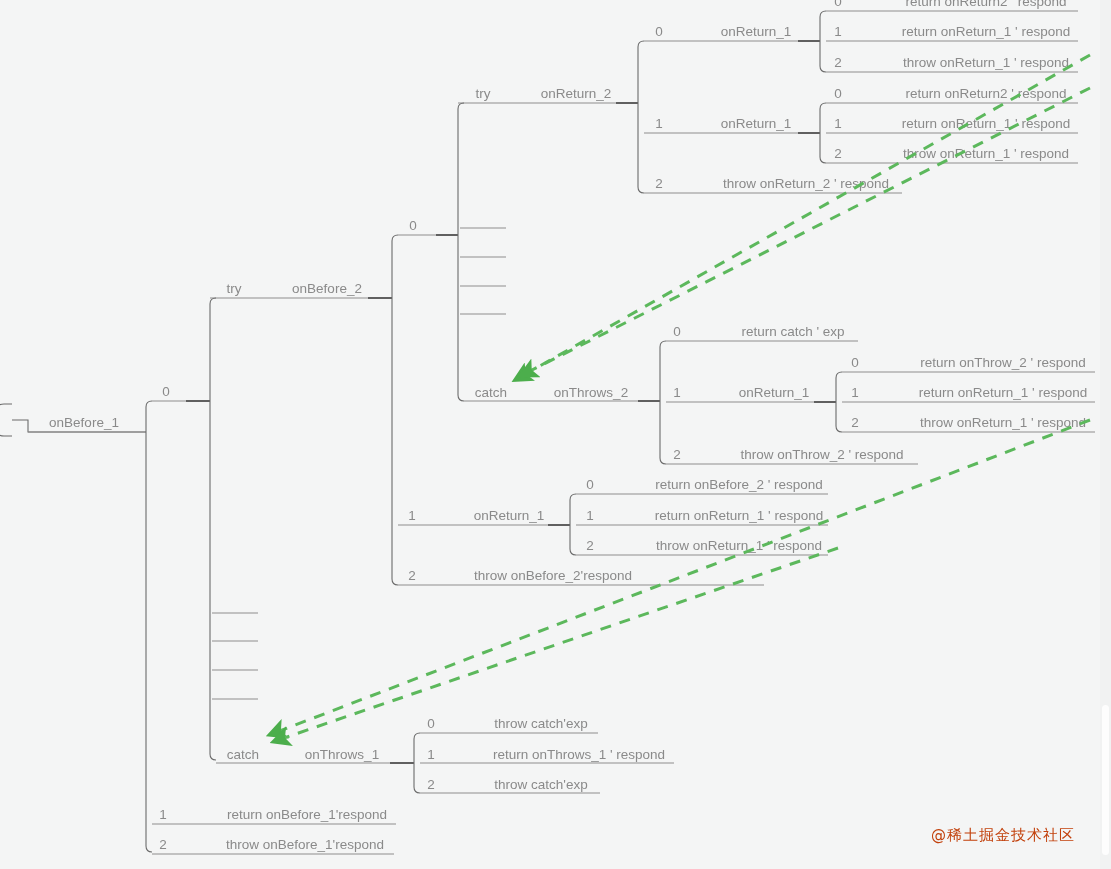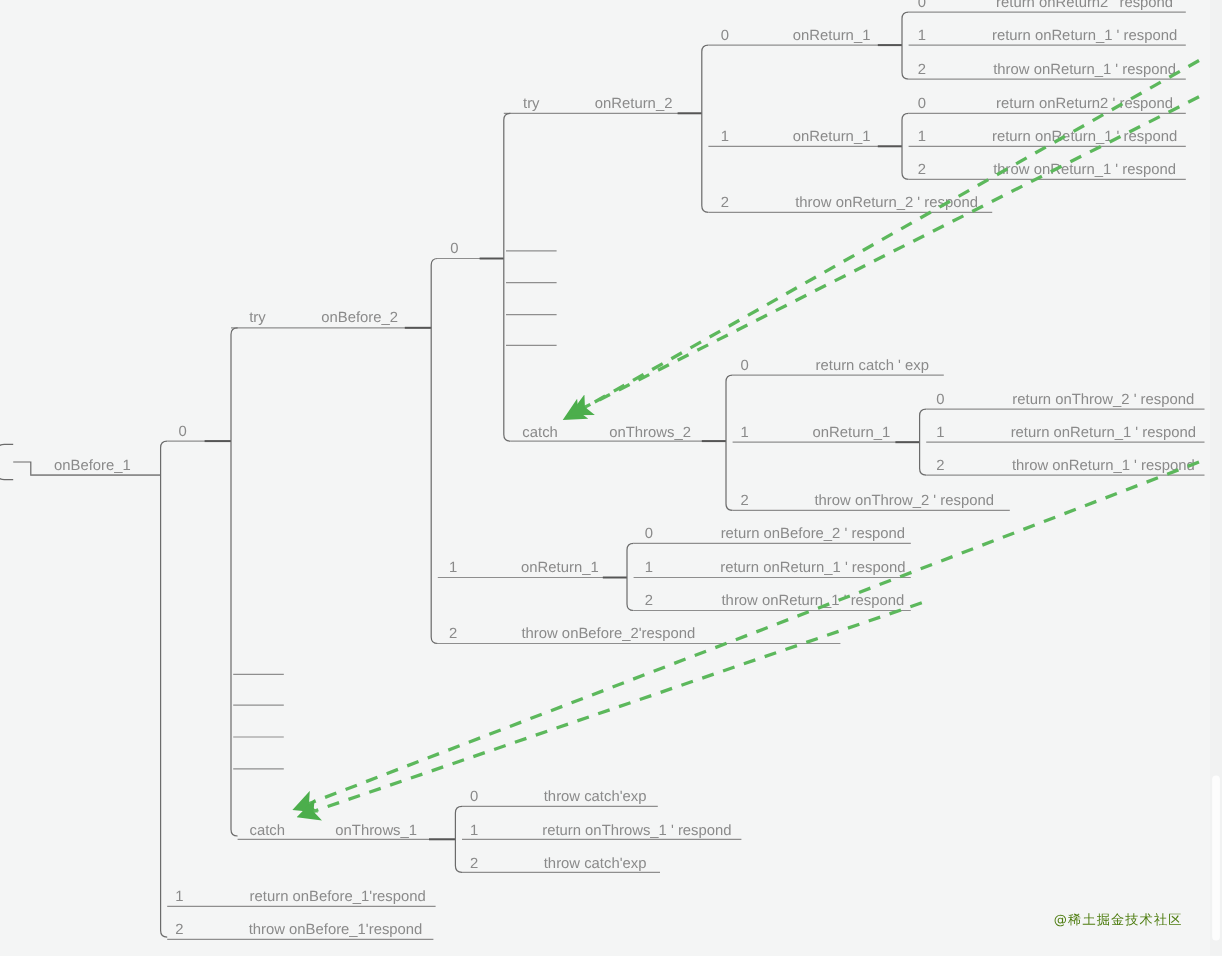--- a/index.html
+++ b/index.html
@@ -19,22 +19,22 @@
   .lbl.idx{font-size:13.5px;}
   .edge{fill:none;stroke:#6b6b6b;stroke-width:1.1;}
   .edge-thick{fill:none;stroke:#555;stroke-width:1.8;}
   .underline{stroke:#8e8e8e;stroke-width:1.1;}
   .arrow{fill:none;stroke:#5cb85c;stroke-width:3;stroke-dasharray:11 9;stroke-linecap:butt;}
   .arrowhead{fill:#4cae4c;}
   .rootbox{fill:none;stroke:#6b6b6b;stroke-width:1.2;}
   #watermark{
     position:absolute;
     right:36px;bottom:24px;
-    color:#4d7c0f;
-    font-size:12px;
+    color:#c2410c;
+    font-size:15px;
     font-family:"DejaVu Sans", sans-serif;
     letter-spacing:1px;
     user-select:none;
   }
   #scrollbar-track{
     position:absolute;right:0;top:0;width:11px;height:869px;
     background:rgba(0,0,0,0.01);
   }
   #scrollbar-thumb{
     position:absolute;right:2px;top:705px;width:7px;height:150px;

